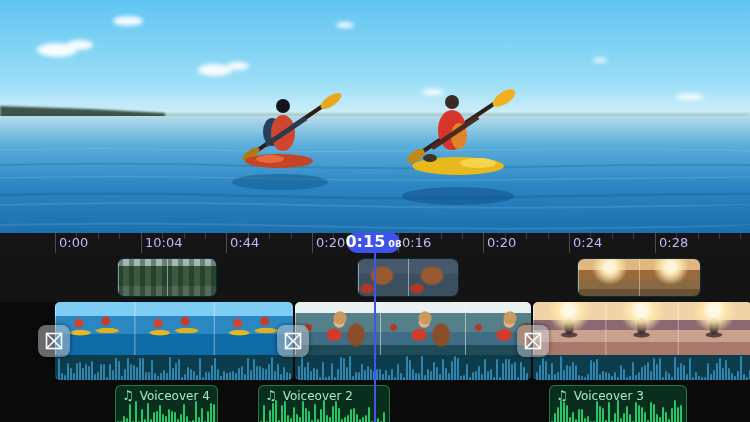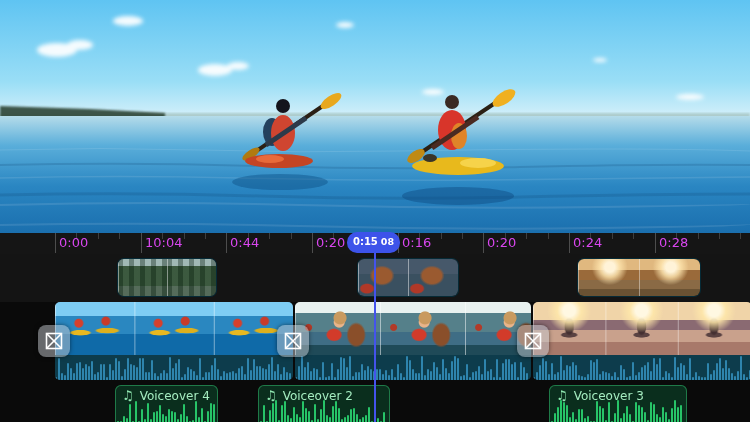--- a/index.html
+++ b/index.html
@@ -11,21 +11,21 @@
   #preview svg{display:block;}
 
   
   #timeline{position:absolute;left:0;top:233px;width:750px;height:189px;background:#0a0a0a;}
 
   
   #ruler{position:absolute;left:0;top:0;width:750px;height:21px;background:#151515;}
   #ruler .minors{position:absolute;left:55px;right:0;top:0;height:6px;
     background:repeating-linear-gradient(to right,#3e3e3e 0 1px,transparent 1px 21.42px);}
   .tick{position:absolute;top:0;width:1px;height:20px;background:#4d4d4d;}
-  .tlabel{position:absolute;top:2px;font-size:13px;color:#d946ef;white-space:nowrap;}
+  .tlabel{position:absolute;top:2px;font-size:13px;color:#c4b5fd;white-space:nowrap;}
 
   
   #row-upper{position:absolute;left:0;top:21px;width:750px;height:48px;background:#141414;}
 
   
   .oclip{position:absolute;top:26px;height:37px;border-radius:6px;overflow:hidden;
          box-shadow:inset 0 0 0 1px rgba(0,0,0,.6),0 0 0 1px #062a36;}
   .oclip .th{width:100%;height:100%;background-repeat:repeat-x;}
 
   
@@ -92,21 +92,21 @@
   
   .wave{display:flex;align-items:flex-end;gap:1px;overflow:hidden;}
   .wave i{flex:0 0 2px;background:currentColor;border-radius:1px 1px 0 0;}
 
   
   #playhead-line{position:absolute;left:374px;top:19px;width:2px;height:170px;
       background:#4453ec;z-index:8;}
   #playhead-badge{position:absolute;left:347px;top:-1px;width:53px;height:21px;
       background:#3d53ea;border-radius:10px;z-index:9;display:flex;align-items:baseline;
       justify-content:center;color:#fff;padding-top:1px;box-sizing:border-box;}
-  #playhead-badge .t{font-size:10px;font-weight:bold;line-height:18px;}
+  #playhead-badge .t{font-size:16px;font-weight:bold;line-height:18px;}
   #playhead-badge .f{font-size:9.5px;font-weight:bold;margin-left:3px;line-height:18px;}
 </style>
 </head>
 <body>
 
 <div id="preview">
   <svg width="750" height="233" viewBox="0 0 750 233">
     <defs>
       <linearGradient id="sky" x1="0" y1="0" x2="0" y2="1">
         <stop offset="0" stop-color="#5fc4f2"></stop>

